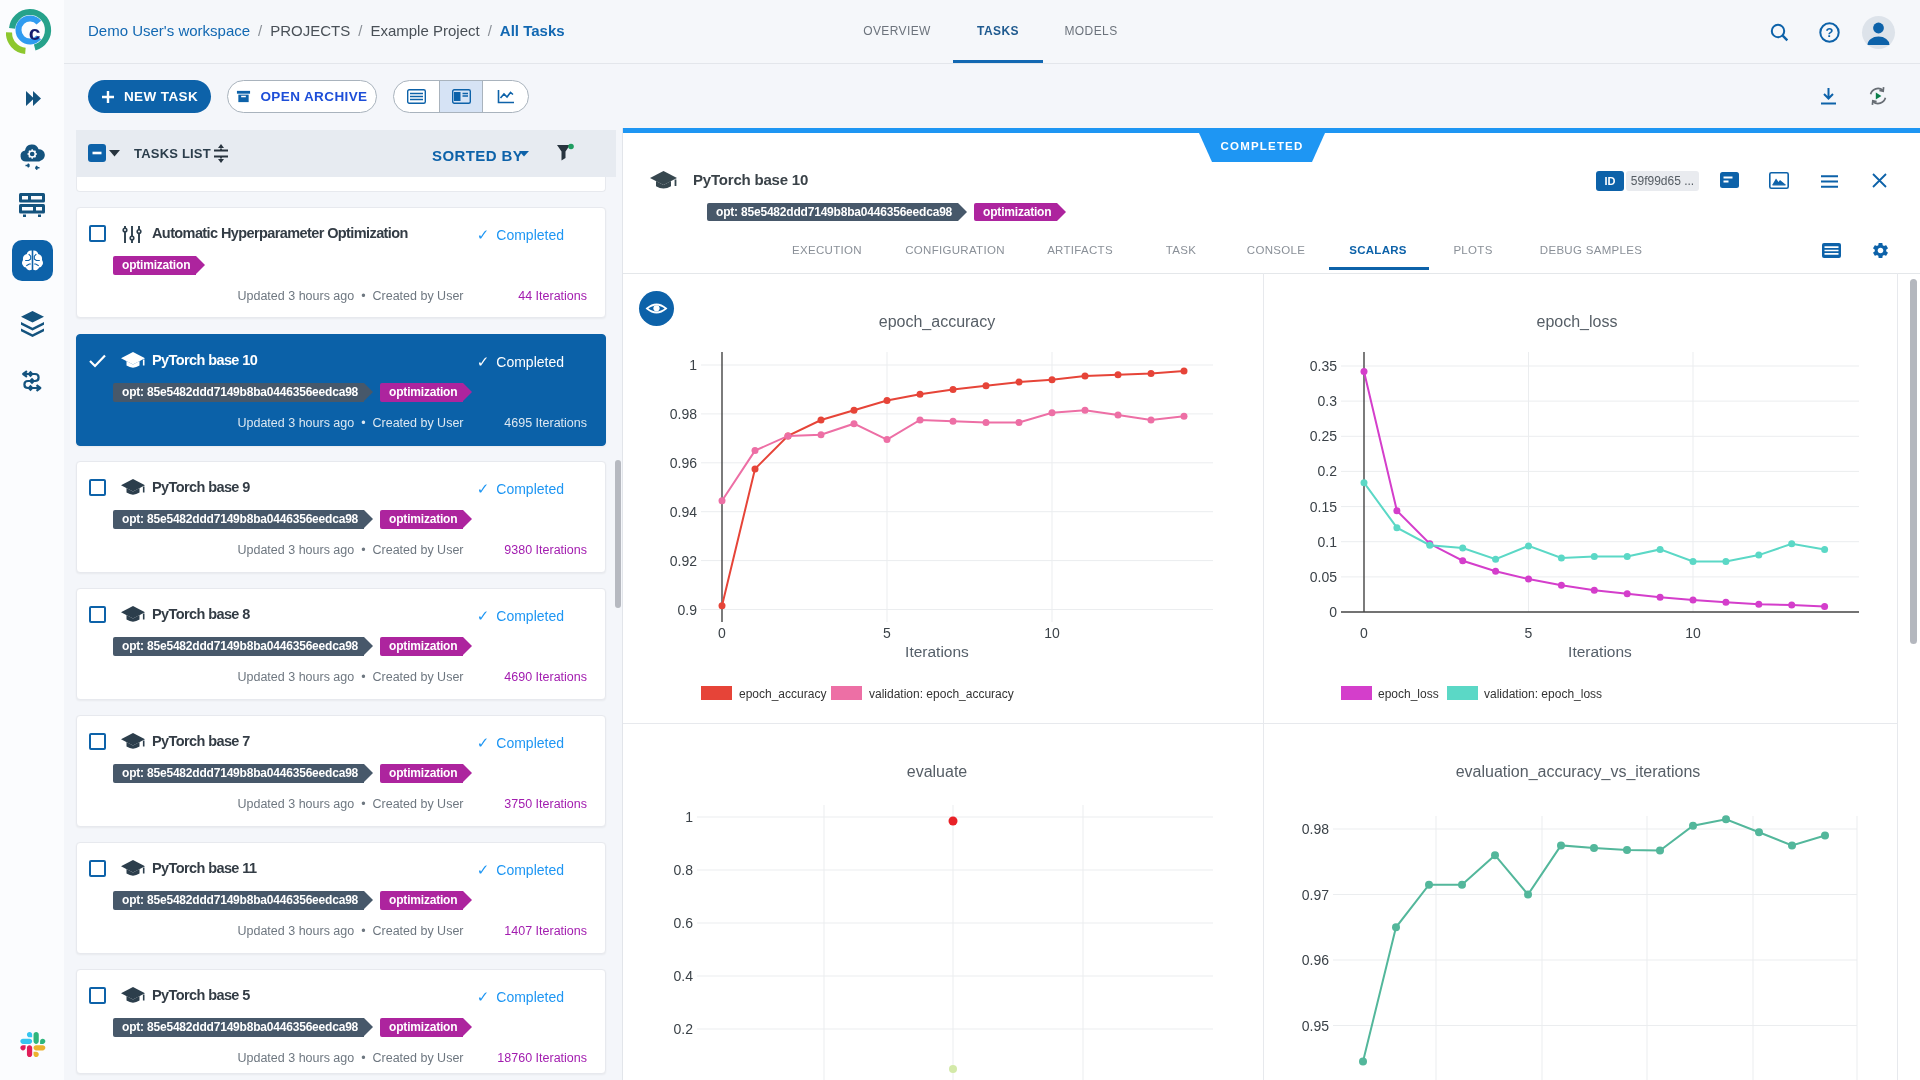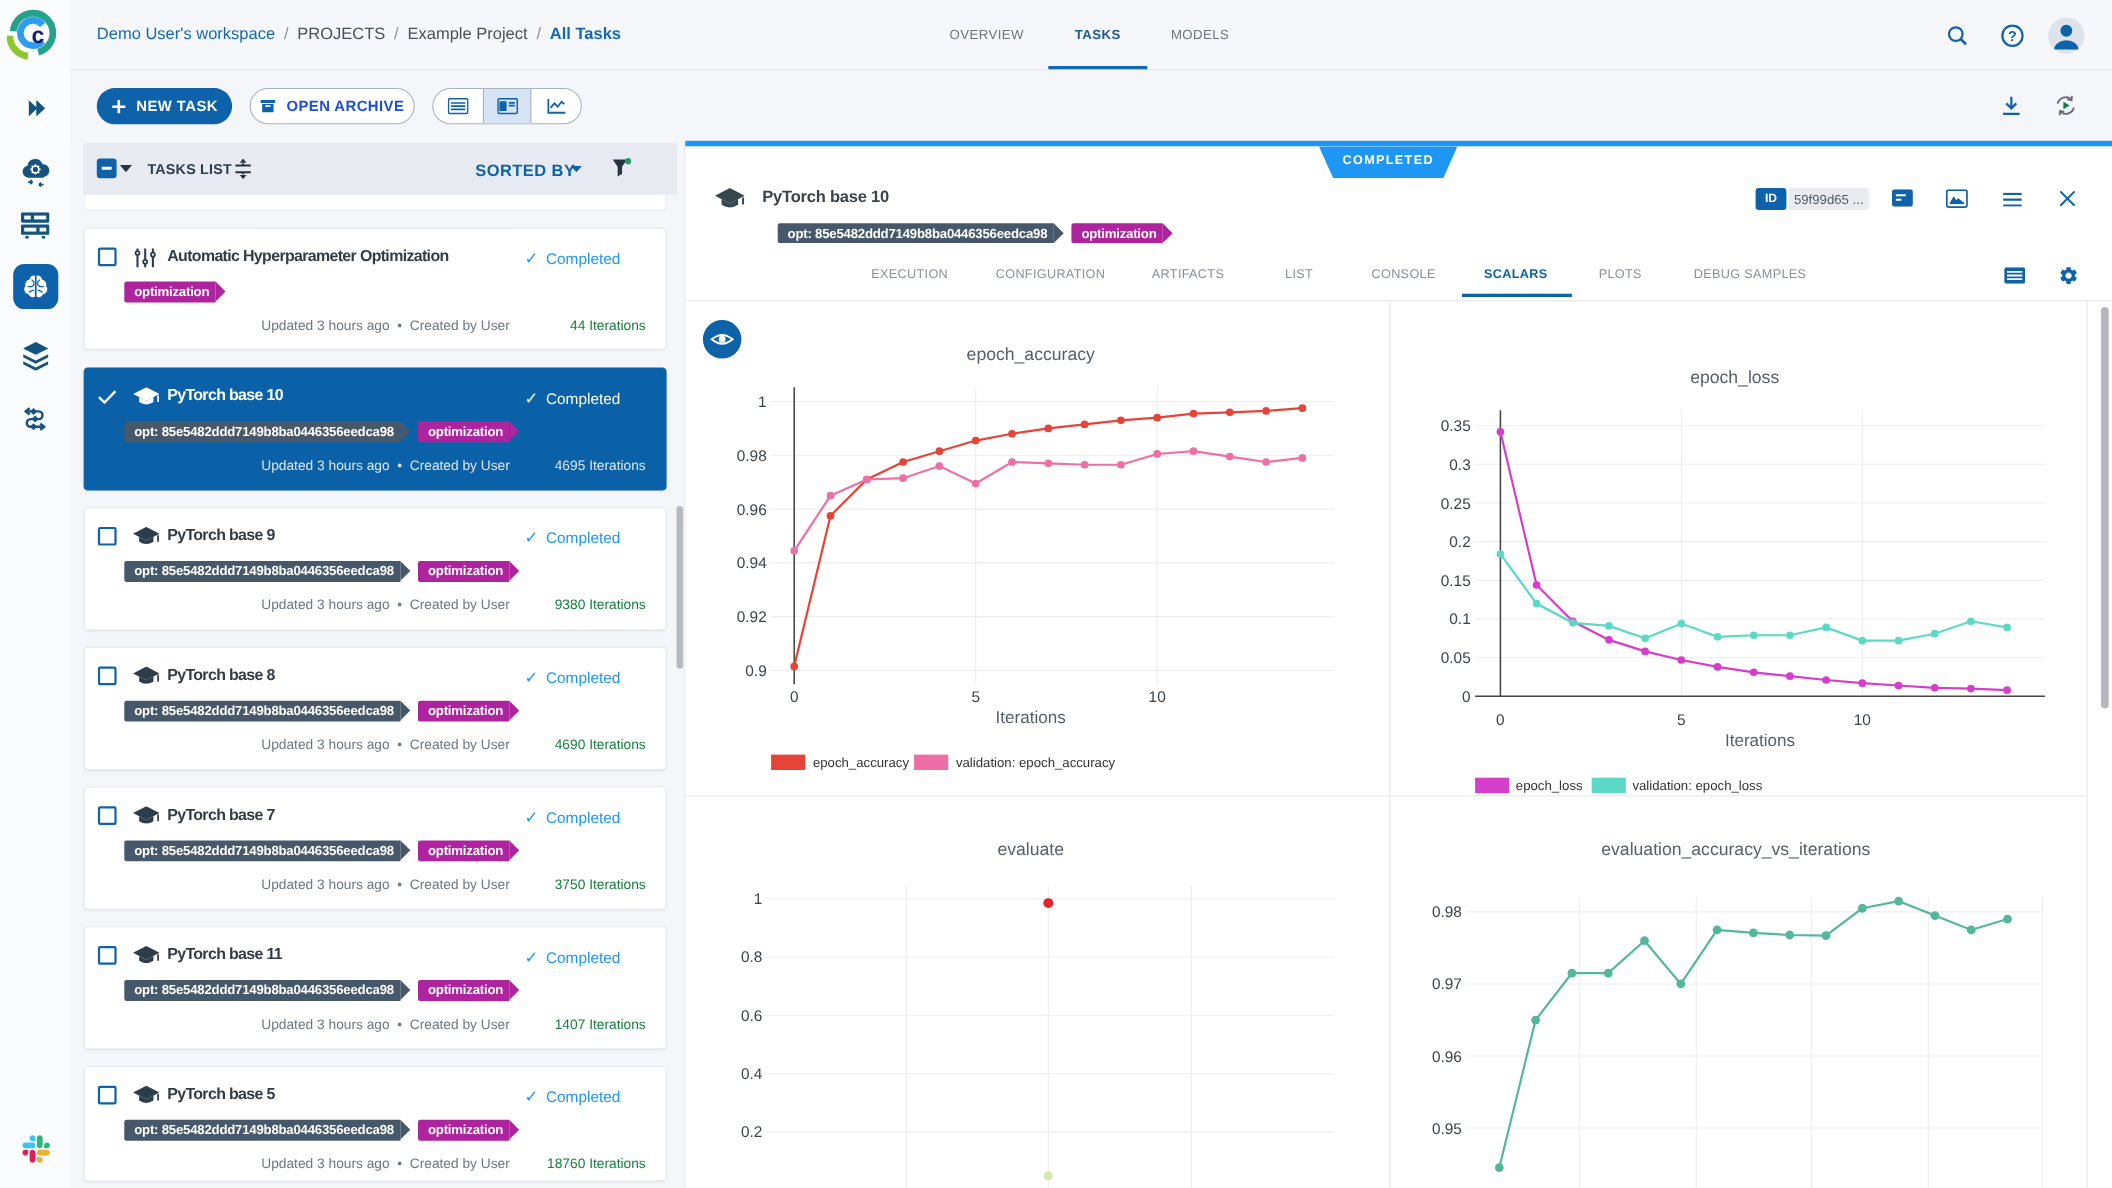--- a/index.html
+++ b/index.html
@@ -30,21 +30,21 @@
 .sel .cdone { color:#fff; }
 .tagrow { position:absolute; left:36px; top:48px; height:19px; display:flex; }
 .tag { height:19px; line-height:19px; color:#fff; font-size:12px; font-weight:bold; letter-spacing:-0.2px; padding:0 6px 0 9px; position:relative; margin-right:16px; border-radius:2px 0 0 2px; white-space:nowrap;text-align:right; }
 .tag i { position:absolute; right:-9px; top:0; width:0; height:0; border-top:9.5px solid transparent; border-bottom:9.5px solid transparent; }
 .tag.slate { background:#47586a; }
 .tag.slate i { border-left:9px solid #47586a; }
 .tag.mag { background:#ad249e; }
 .tag.mag i { border-left:9px solid #ad249e; }
 .crow3 { position:absolute; left:37px; right:18px; top:81px; font-size:12.5px; color:#6e7780;text-align:center; }
 .sel .crow3 { color:#dce8f2; }
-.citer { position:absolute; right:0; top:0; color:#15803d; }
+.citer { position:absolute; right:0; top:0; color:#a21caf; }
 .sel .citer { color:#dce8f2; }
 
 #panel { left:622px; top:128px; width:1298px; height:952px; background:#fff; border-left:1px solid #e2e5ea; }
 .dtab { position:absolute; top:0; height:100%; text-align:center; font-size:11.5px; letter-spacing:.3px; color:#8a9098; line-height:44px; }
 svg text { font-family:"Liberation Sans",sans-serif; }
 </style>
 </head>
 <body>
 
 <div id="sidebar" class="abs">
@@ -348,21 +348,21 @@
 
   <div class="tagrow" style="left:84px; top:75px;">
       <div class="tag slate" style="height:18px; line-height:18px;">opt: 85e5482ddd7149b8ba0446356eedca98<i style="border-top-width:9px; border-bottom-width:9px;"></i></div>
       <div class="tag mag" style="height:18px; line-height:18px;">optimization<i style="border-top-width:9px; border-bottom-width:9px;"></i></div>
     </div>
 
   <div class="abs" style="left:0; top:100px; width:1298px; height:45px;">
     <div class="dtab" style="left:124px; width:160px;">EXECUTION</div>
     <div class="dtab" style="left:252px; width:160px;">CONFIGURATION</div>
     <div class="dtab" style="left:377px; width:160px;">ARTIFACTS</div>
-    <div class="dtab" style="left:478px; width:160px;">LIST</div>
+    <div class="dtab" style="left:478px; width:160px;">TASK</div>
     <div class="dtab" style="left:573px; width:160px;">CONSOLE</div>
     <div class="dtab" style="left:675px; width:160px; color:#0d62a9; font-weight:bold;">SCALARS</div>
     <div class="dtab" style="left:770px; width:160px;">PLOTS</div>
     <div class="dtab" style="left:888px; width:160px;">DEBUG SAMPLES</div>
     <div class="abs" style="left:706px; top:39px; width:100px; height:3px; background:#0d62a9;"></div>
     <svg class="abs" style="left:1199px; top:15px;" width="19" height="15" viewBox="0 0 19 15">
         <rect x="0" y="0" width="19" height="15" rx="2" fill="#0d62a9"></rect>
         <path d="M2.5 4.2h14 M2.5 7.5h14 M2.5 10.8h14" stroke="#fff" stroke-width="1.7"></path>
       </svg>
     <svg class="abs" style="left:1248px; top:13px;" width="19" height="19" viewBox="0 0 24 24">
@@ -430,21 +430,21 @@
           <circle cx="462" cy="137.2" r="3.5"></circle>
           <circle cx="495" cy="142.1" r="3.5"></circle>
           <circle cx="528" cy="147" r="3.5"></circle>
           <circle cx="561" cy="143.3" r="3.5"></circle>
     </g>
     <rect x="78" y="413" width="31" height="14" fill="#e64438"></rect>
     <text x="116" y="424.5" font-size="12" fill="#333">epoch_accuracy</text>
     <rect x="208" y="413" width="31" height="14" fill="#ed6fa5"></rect>
     <text x="246" y="424.5" font-size="12" fill="#333">validation: epoch_accuracy</text>
   </svg></div>
-  <div id="q2" class="abs" style="left:640px; top:145px;margin-top:21px;"><svg width="634" height="450" viewBox="0 0 634 450">
+  <div id="q2" class="abs" style="left:640px; top:145px;"><svg width="634" height="450" viewBox="0 0 634 450">
     <text x="314" y="54" font-size="16" fill="#565e66" text-anchor="middle">epoch_loss</text>
     <g stroke="#ebedef" stroke-width="1">
       <path d="M78 93H596 M78 128.1H596 M78 163.3H596 M78 198.4H596 M78 233.6H596 M78 268.7H596 M78 303.9H596"></path>
       <path d="M265.5 79V339 M430 79V339"></path>
     </g>
     <path d="M101 79V339" stroke="#444" stroke-width="1.4"></path>
     <path d="M78 339H596" stroke="#444" stroke-width="1.4"></path>
     <g font-size="14" fill="#3b4248" text-anchor="end">
       <text x="74" y="98">0.35</text>
           <text x="74" y="133.1">0.3</text>

